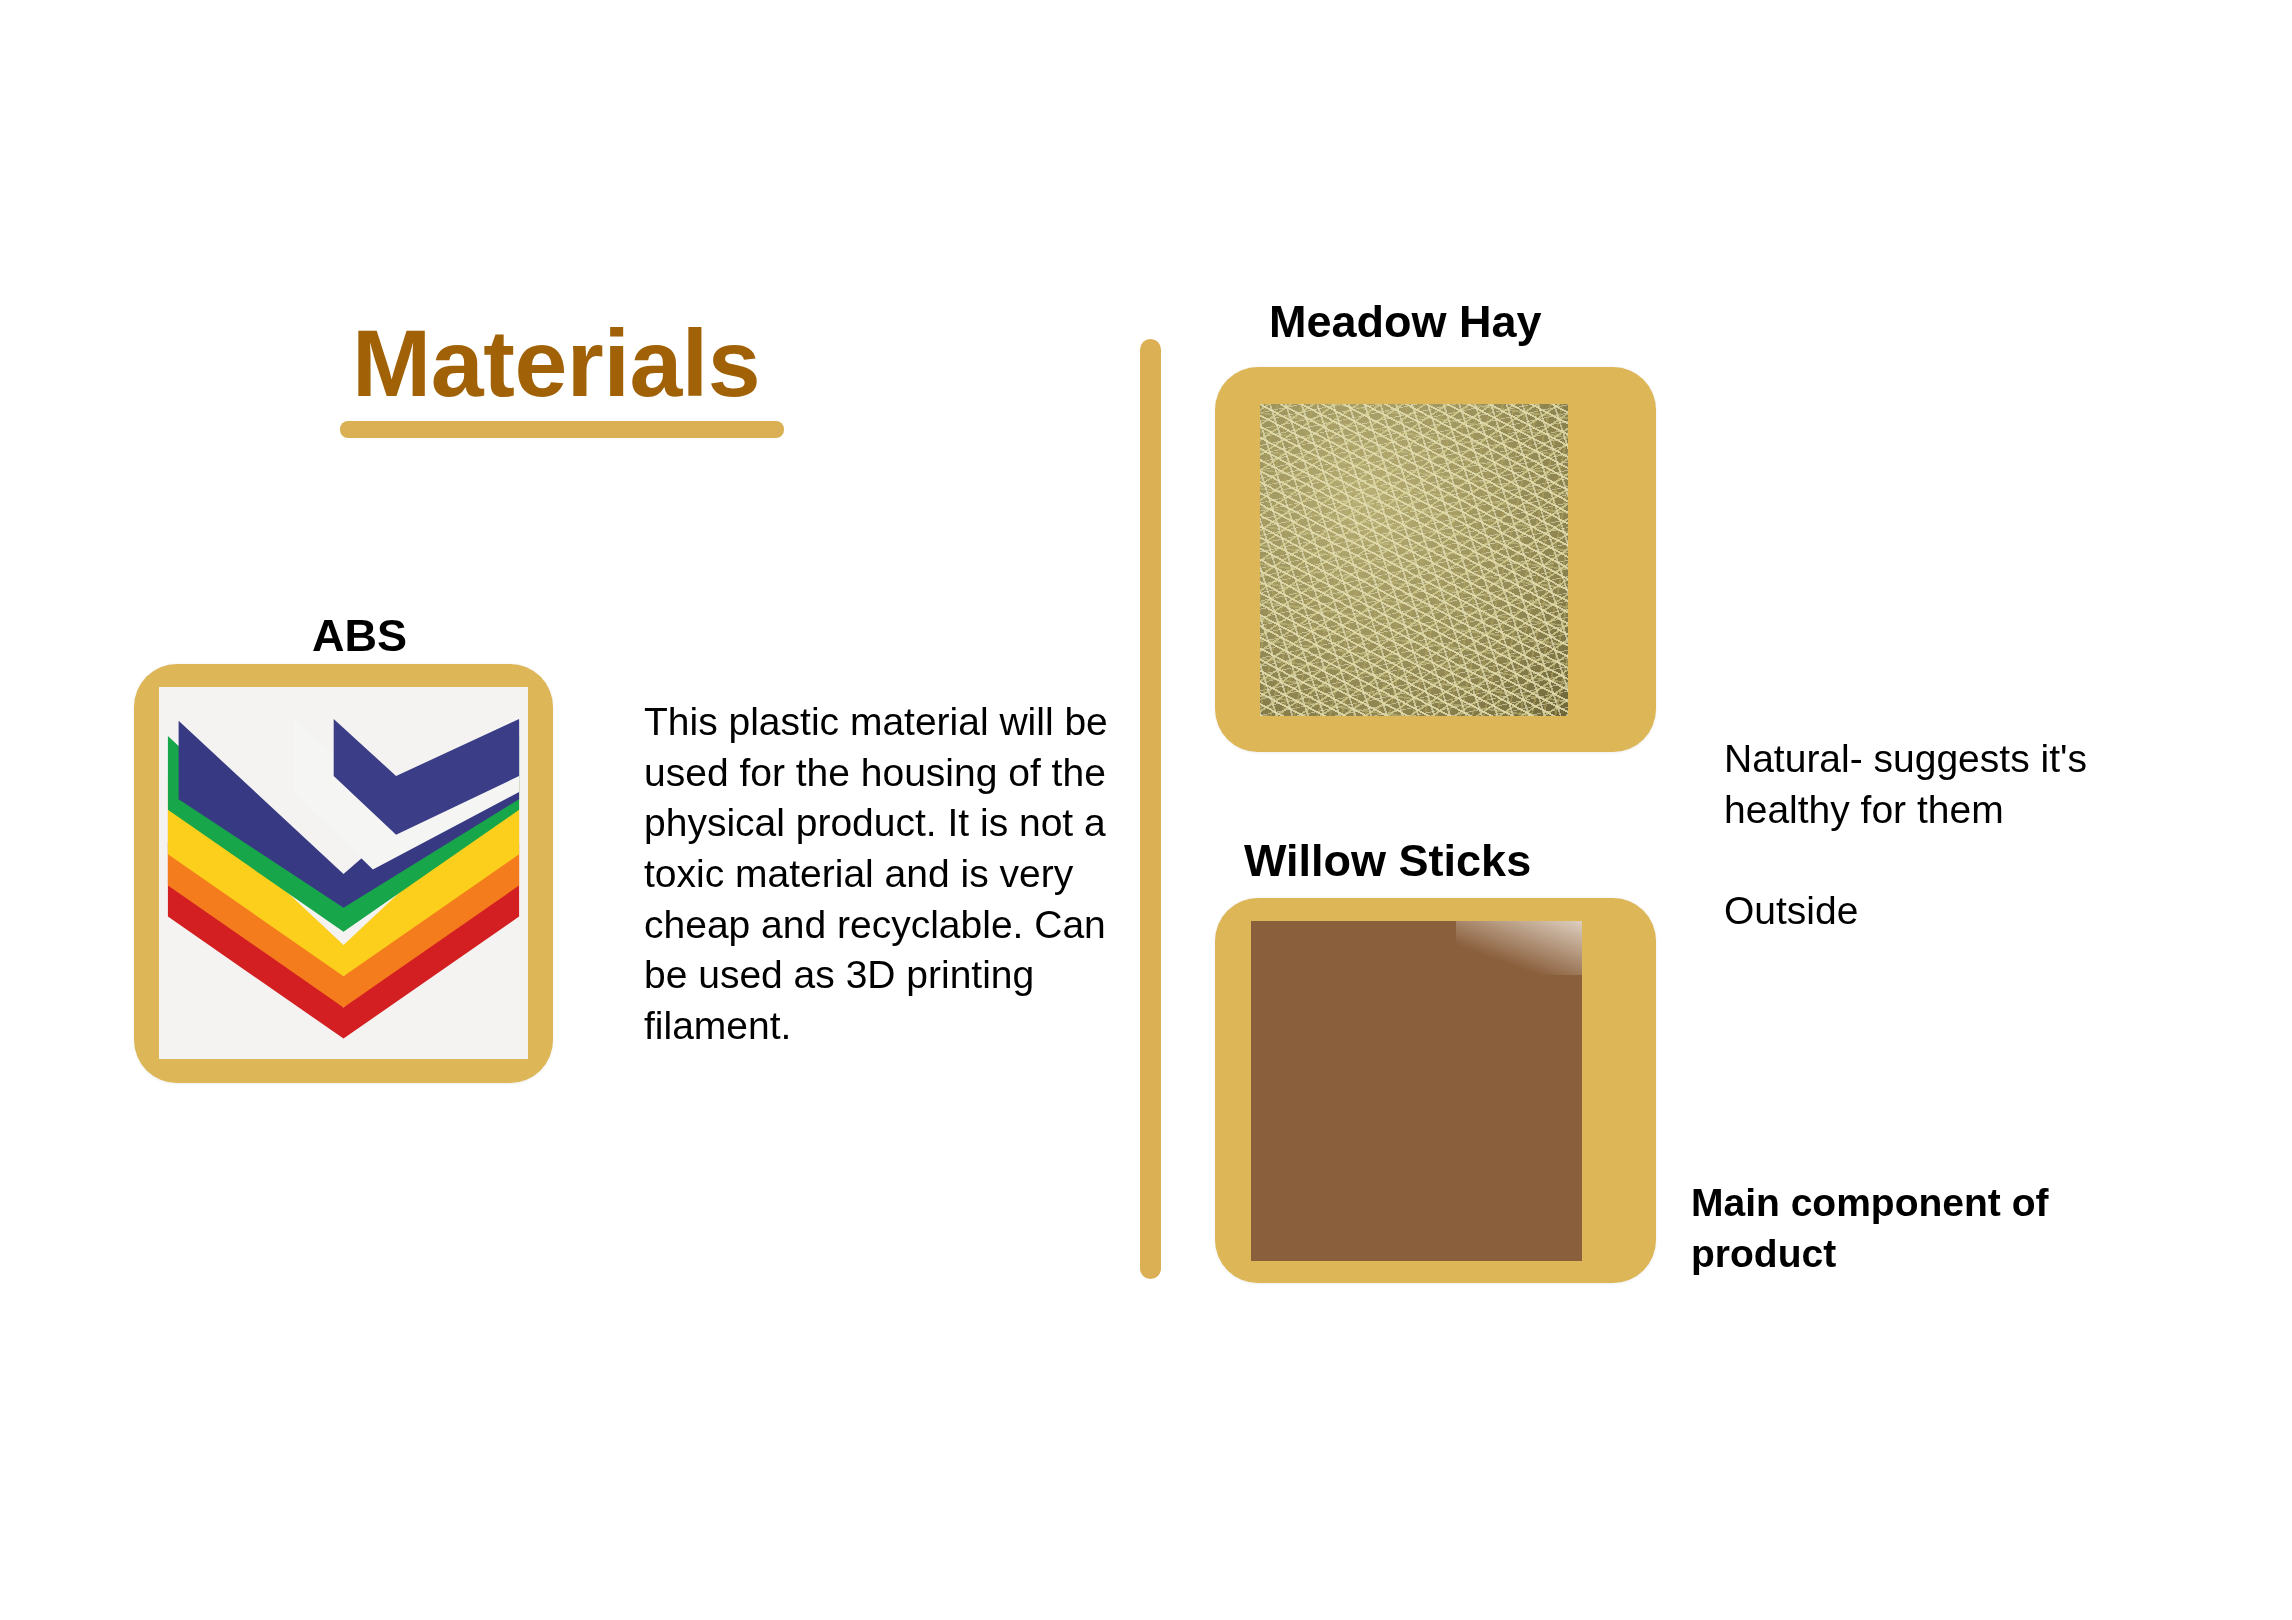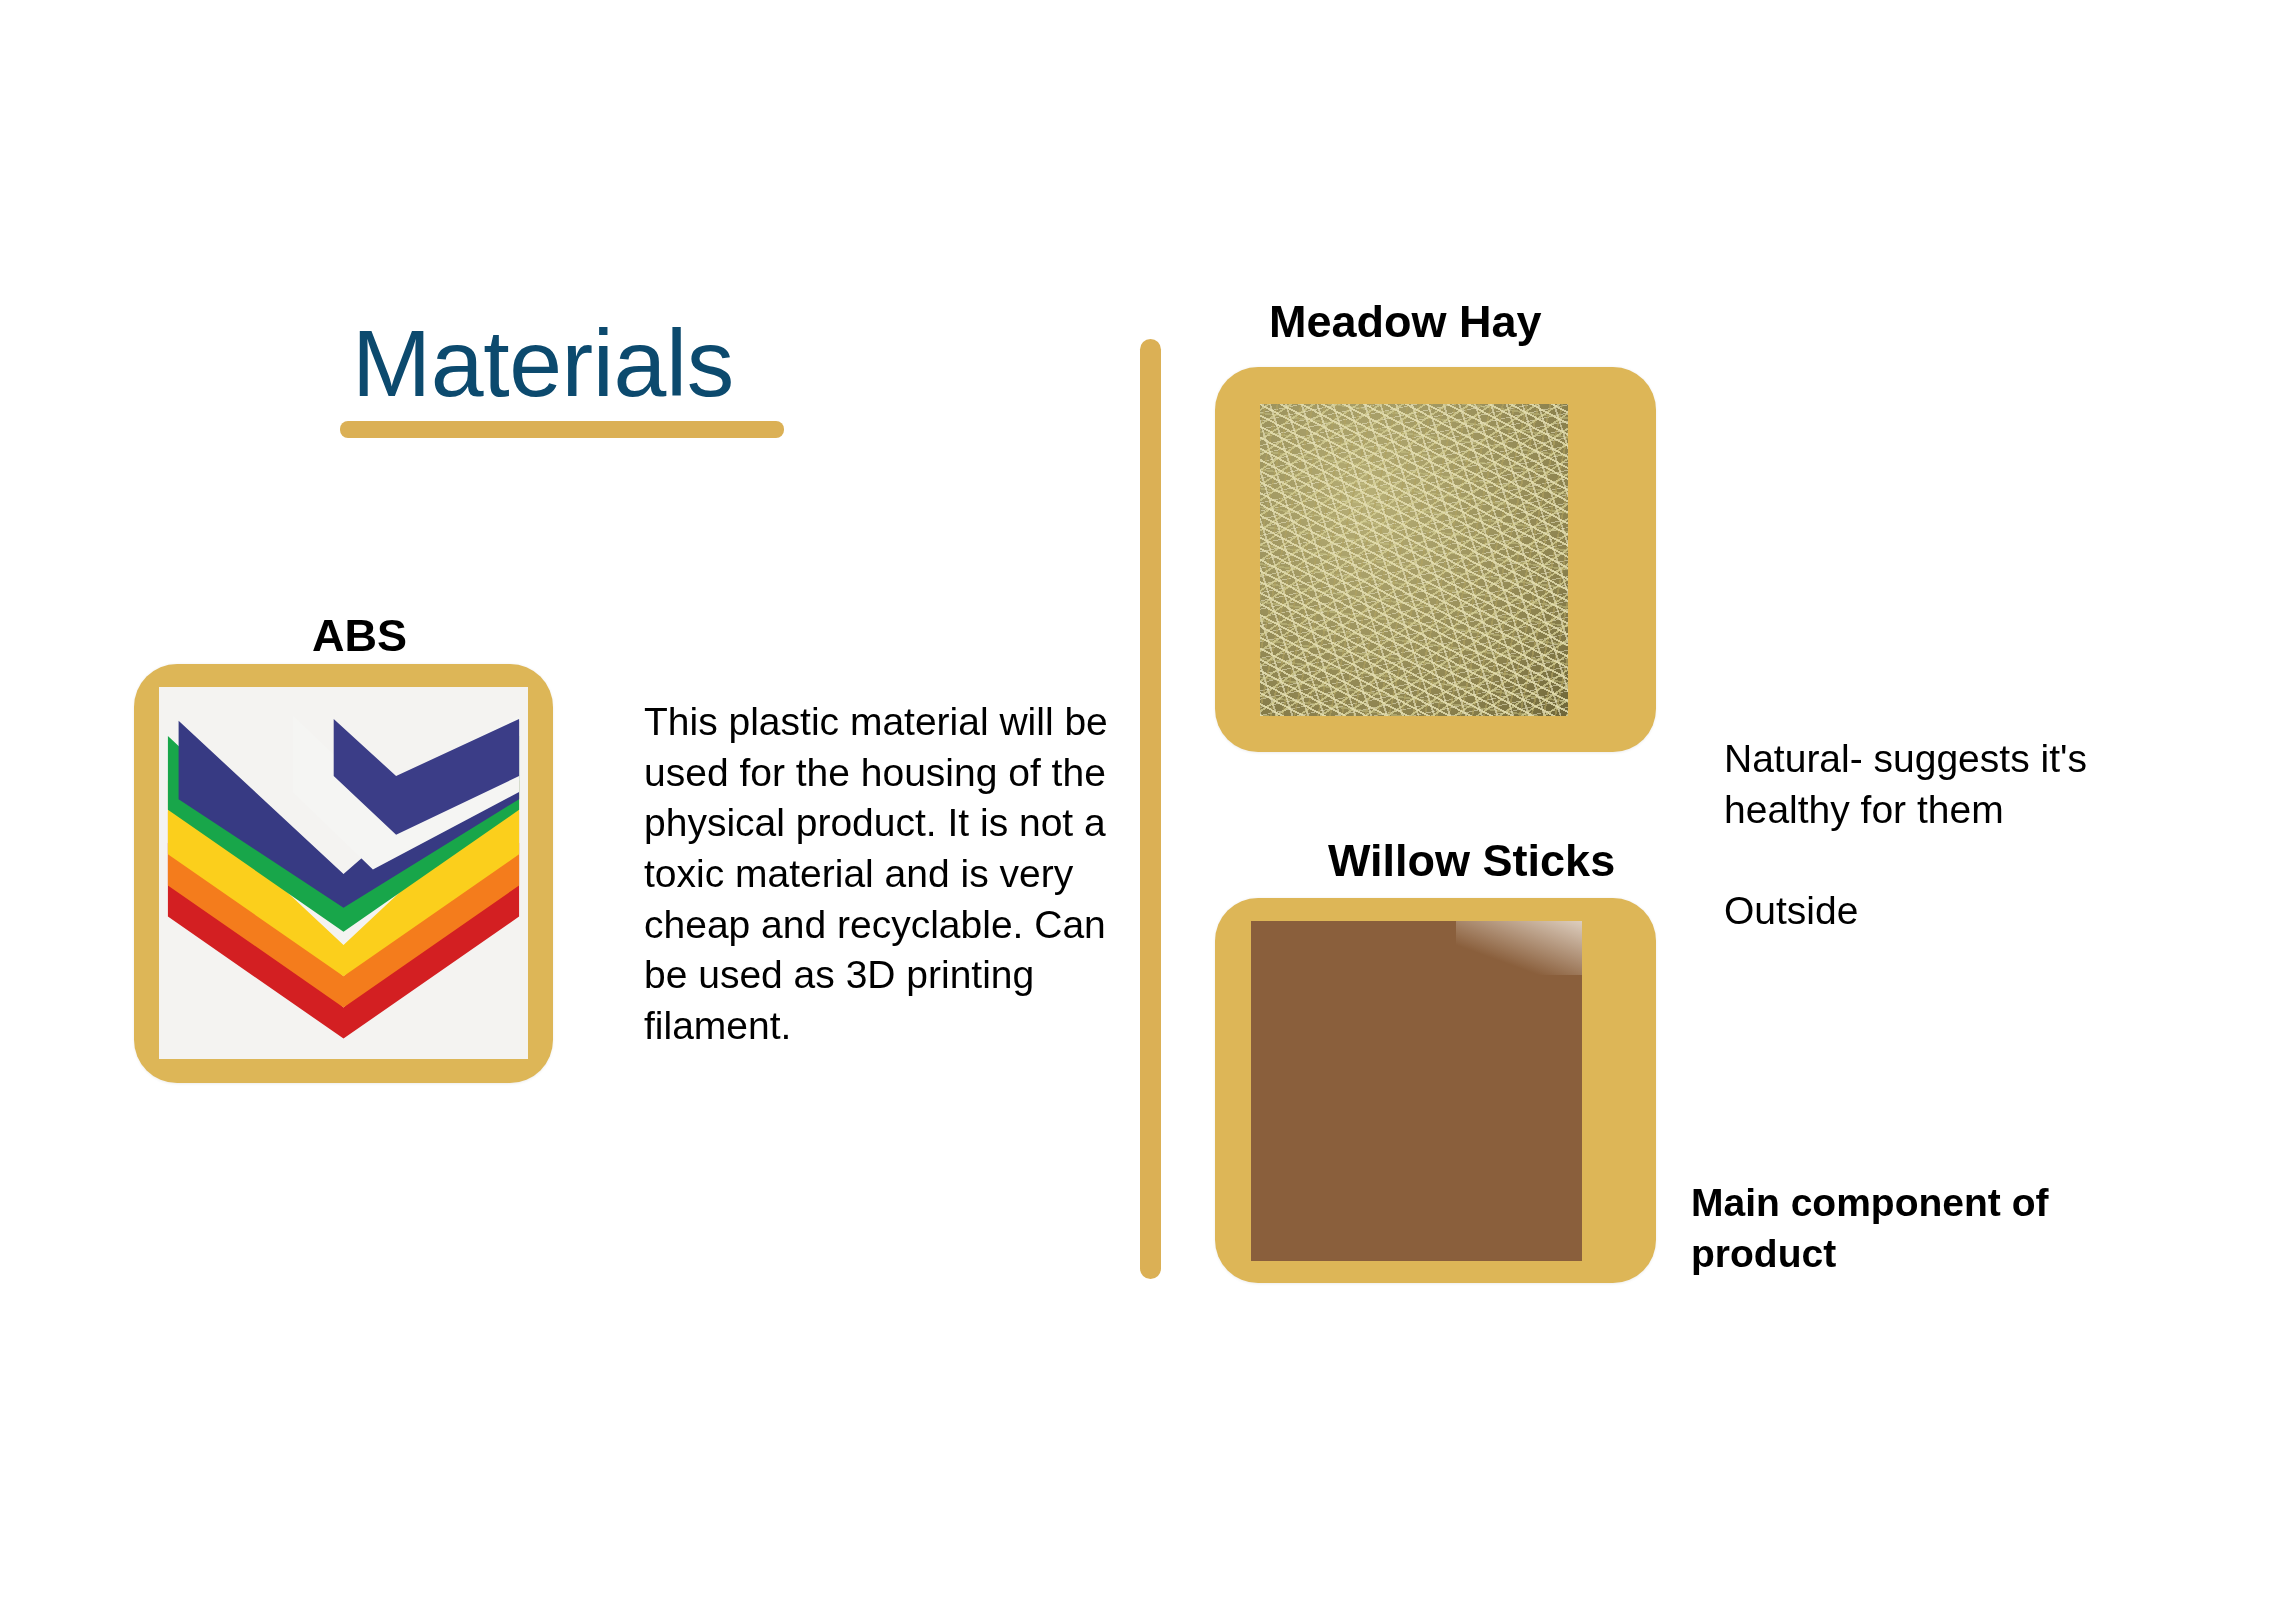--- a/index.html
+++ b/index.html
@@ -23,23 +23,23 @@
     background: #ffffff;
   }
 
   
   .title {
     position: absolute;
     left: 352px;
     top: 314px;
     font-size: 95px;
     line-height: 1.05;
-    font-weight: 400;
+    font-weight: 700;
     letter-spacing: -0.4px;
-    color: #0c4a6e;
+    color: #a16207;
     white-space: nowrap;
   }
   .title-underline {
     position: absolute;
     left: 340px;
     top: 421px;
     width: 444px;
     height: 17px;
     background: #dbb055;
     border-radius: 8px;
@@ -49,21 +49,21 @@
   .heading {
     position: absolute;
     font-weight: bold;
     font-size: 45px;
     line-height: 1.1;
     color: #000000;
     white-space: nowrap;
   }
   .heading-abs { left: 290px; top: 611px; margin-left: 22px; }
   .heading-hay { left: 1269px; top: 297px; text-align: center; }
-  .heading-willow { left: 1328px; top: 836px; }
+  .heading-willow { left: 1244px; top: 836px; }
 
   
   .frame {
     position: absolute;
     background: #ddb657;
     border-radius: 43px;
     box-shadow: 0 0.9px 2.7px rgba(0,0,0,0.07);
   }
   .frame-abs   { left: 134px;  top: 664px;  width: 419px; height: 419px; }
   .frame-hay   { left: 1215px; top: 367px;  width: 441px; height: 385px; }

